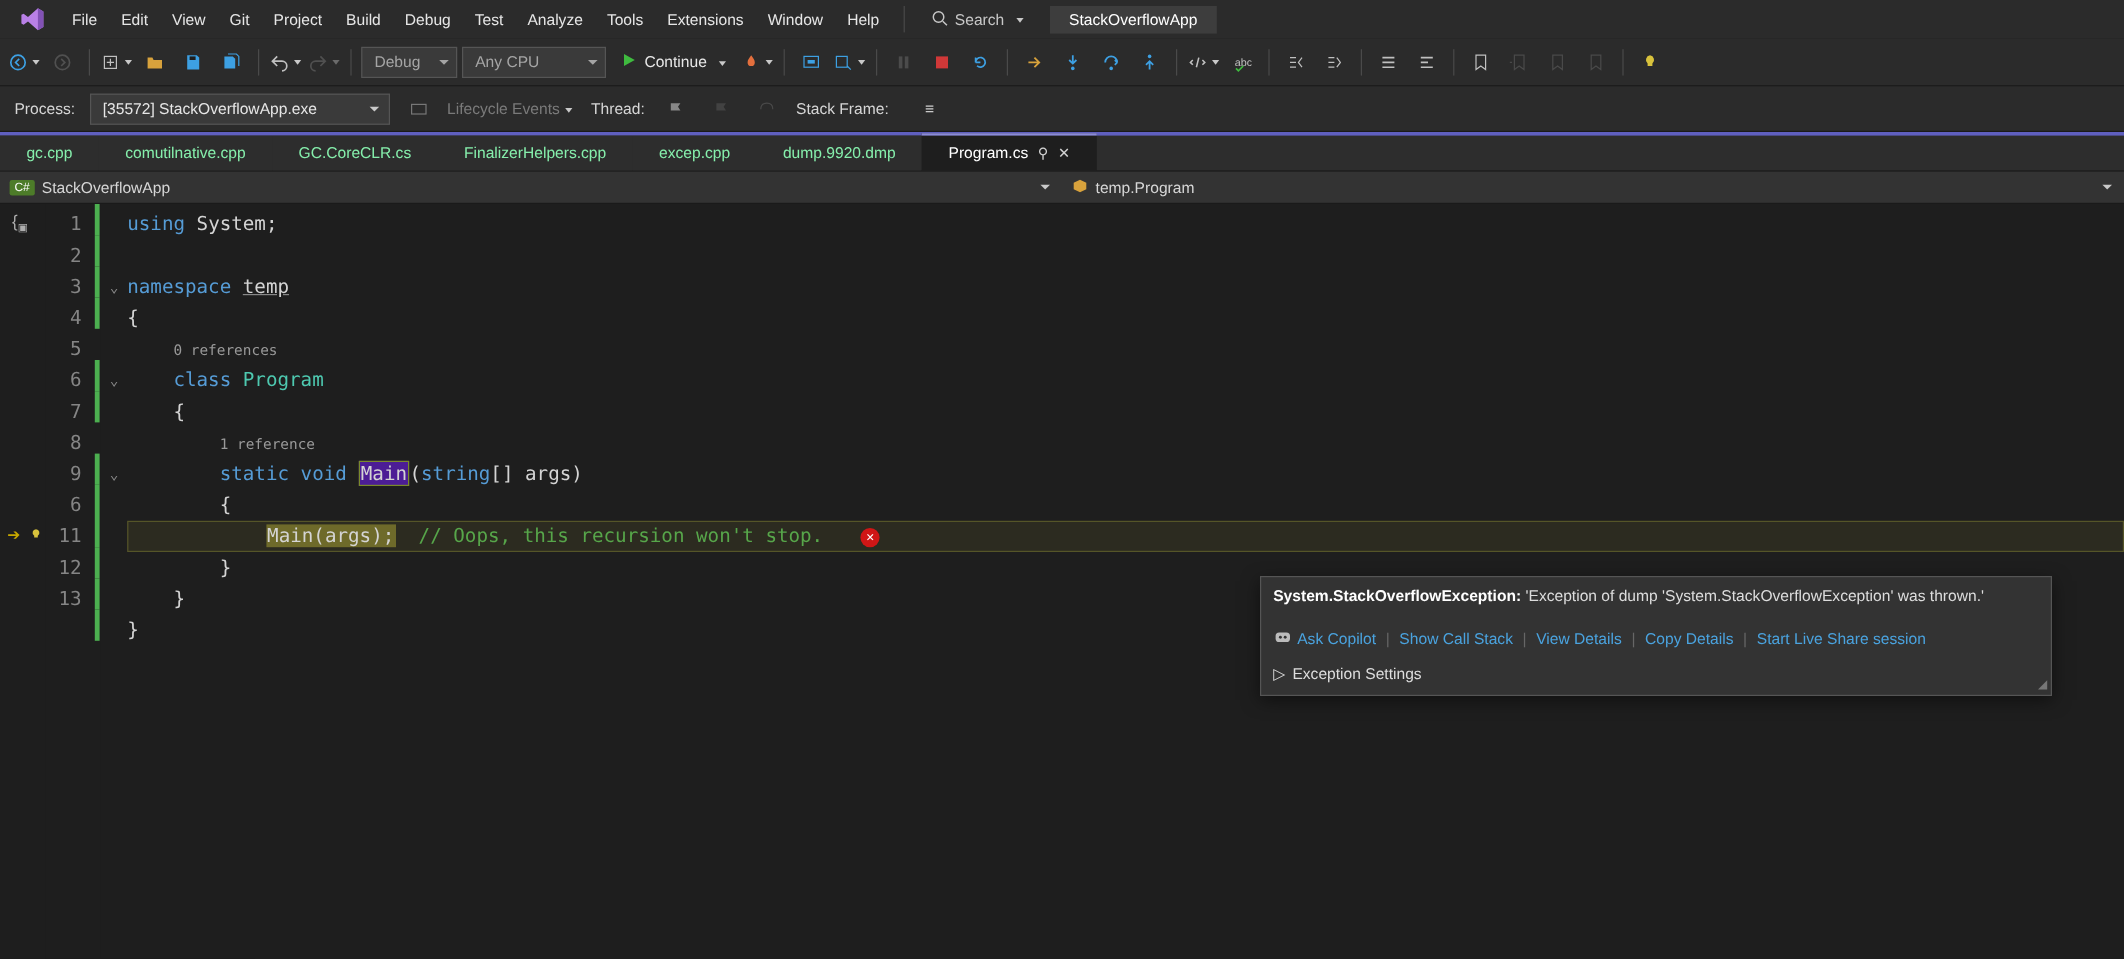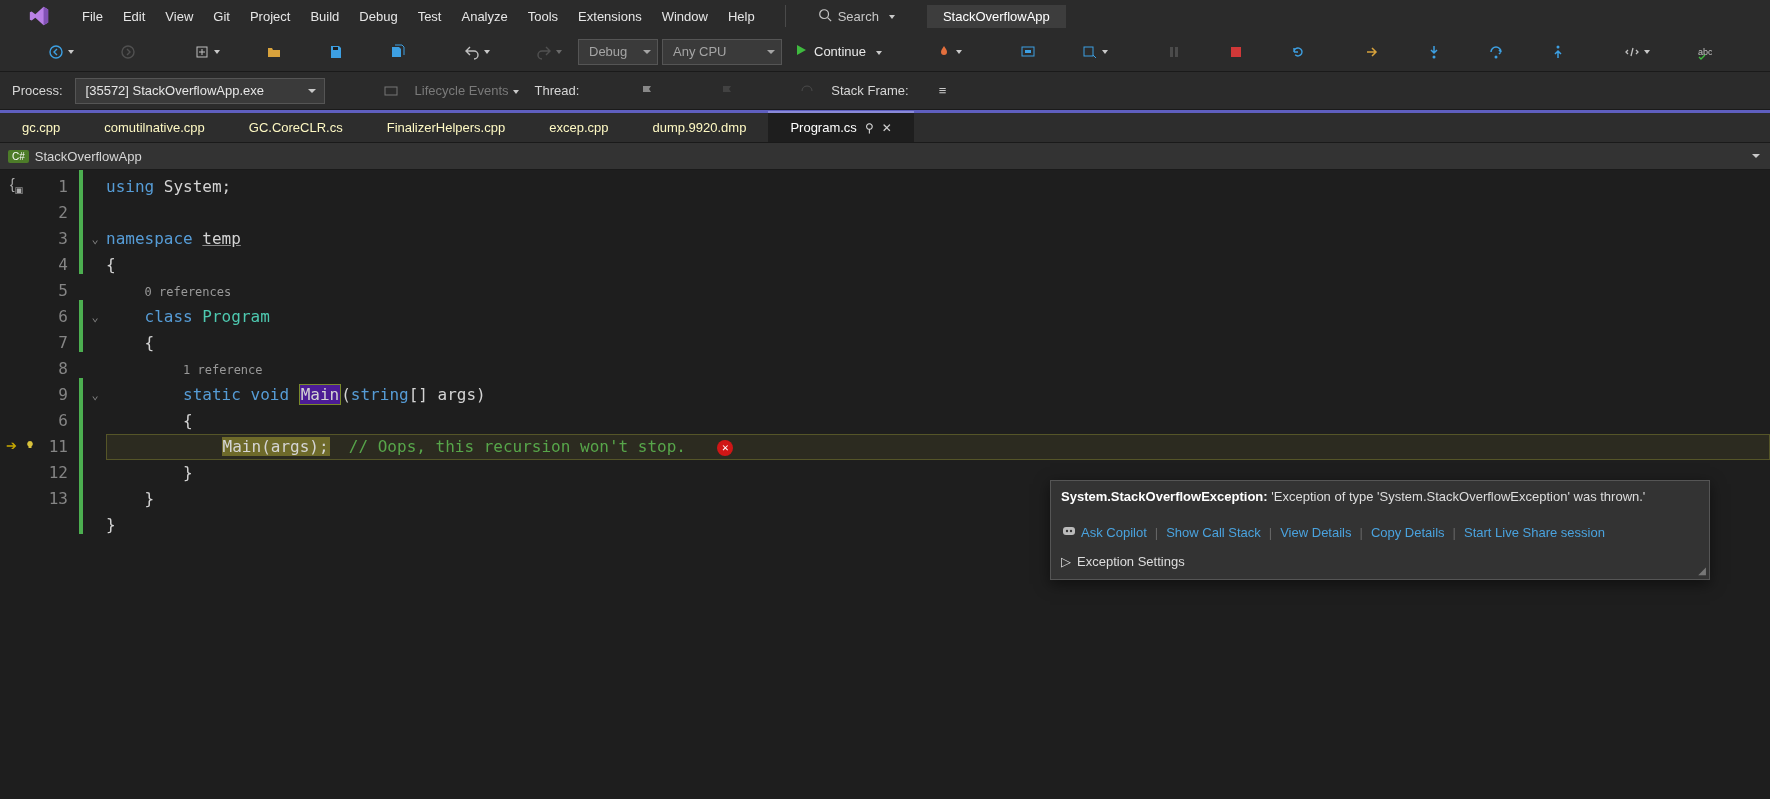--- a/index.html
+++ b/index.html
@@ -12,22 +12,22 @@
     height: 799px;
     overflow: hidden;
   }
 
   
   .titlebar {
     height: 32px;
     display: flex;
     align-items: center;
     background: #2b2b2b;
-    padding: 0 22px;
-    gap: 16px;
+    padding: 0 10px;
+    gap: 6px;
     font-size: 13px;
   }
   .vs-logo {
     width: 22px; height: 22px;
     margin: 0 6px;
   }
   .menu-item {
     padding: 4px 10px;
     color: #e6e6e6;
     cursor: default;
@@ -57,21 +57,20 @@
     gap: 4px;
     border-bottom: 1px solid #1a1a1a;
   }
   .tb-btn {
     display: inline-flex;
     align-items: center;
     justify-content: center;
     width: 28px; height: 28px;
     color: #c9c9c9;
     position: relative;
-    margin-left: 42px;
   }
   .tb-btn svg { width: 16px; height: 16px; }
   .tb-sep {
     width: 1px; height: 22px;
     background: #4a4a4a;
     margin: 0 4px;
   }
   .tb-combo {
     height: 26px;
     background: #3a3a3a;
@@ -158,21 +157,21 @@
     display: flex;
     align-items: stretch;
     background: #2d2d2d;
     border-top: 3px solid #5f5fbf;
     font-size: 13px;
   }
   .tab {
     display: flex;
     align-items: center;
     padding: 0 22px;
-    color: #fef9c3;
+    color: #86efac;
     background: #2d2d2d;
     cursor: default;
     gap: 8px;
   }
   .tab.active {
     background: #1e1e1e;
     color: #fff;
     border-top: 2px solid #8a8ad8;
     margin-top: -2px;
   }
@@ -628,20 +627,26 @@
     <div class="tab">FinalizerHelpers.cpp</div>
     <div class="tab">excep.cpp</div>
     <div class="tab">dump.9920.dmp</div>
     <div class="tab active">Program.cs<span class="pin-ic">⚲</span><span class="close-x">✕</span></div>
   </div>
 
 <div class="navbar">
   <div class="nav-seg">
     <span class="csharp-badge">C#</span>
     <span>StackOverflowApp</span>
+  </div>
+  <div class="nav-seg">
+    <span><svg viewBox="0 0 16 16">
+          <path d="M8 2l6 3v6l-6 3-6-3V5z" fill="#d8a23c"></path>
+        </svg></span>
+    <span>temp.Program</span>
   </div>
 </div>
 
 <div class="editor-wrap">
   <div class="margin-col" id="margincol">
     <span class="scope-glyph">{<sub style="font-size:9px">▣</sub></span>
   <span class="exec-arrow" style="top: 268px;">➔</span>
       <span class="bulb" style="top: 270px;"><svg viewBox="0 0 12 12">
           <path d="M6 1a3 3 0 0 1 1.5 5.5V8h-3V6.5A3 3 0 0 1 6 1z" fill="#d8c23c"></path>
         </svg></span>
@@ -720,21 +725,21 @@
       <div>&nbsp;</div>
       <div>&nbsp;</div>
       <div>&nbsp;</div>
     </div>
   <div class="code" id="code"><div style="position: relative; height: 26px;"><span style="position: relative;"><span class="kw">using</span> System;</span></div><div style="position: relative; height: 26px;"><span style="position: relative;"></span></div><div style="position: relative; height: 26px;"><span style="position: relative;"><span class="kw">namespace</span> <u style="text-decoration-color:#888">temp</u></span></div><div style="position: relative; height: 26px;"><span style="position: relative;">{</span></div><div style="position: relative; height: 26px;"><span style="position: relative;">    <span class="codelens">0 references</span></span></div><div style="position: relative; height: 26px;"><span style="position: relative;">    <span class="kw">class</span> <span class="type">Program</span></span></div><div style="position: relative; height: 26px;"><span style="position: relative;">    {</span></div><div style="position: relative; height: 26px;"><span style="position: relative;">        <span class="codelens">1 reference</span></span></div><div style="position: relative; height: 26px;"><span style="position: relative;">        <span class="kw">static</span> <span class="kw">void</span> <span class="hl-main">Main</span>(<span class="kw">string</span>[] args)</span></div><div style="position: relative; height: 26px;"><span style="position: relative;">        {</span></div><div style="position: relative; height: 26px;"><div class="exec-line-bg"></div><span style="position: relative;">            <span class="hl-call">Main(args);</span>  <span class="cm">// Oops, this recursion won't stop.</span>  <span class="err-glyph">✕</span></span></div><div style="position: relative; height: 26px;"><span style="position: relative;">        }</span></div><div style="position: relative; height: 26px;"><span style="position: relative;">    }</span></div><div style="position: relative; height: 26px;"><span style="position: relative;">}</span></div><div style="position: relative; height: 26px;"><span style="position: relative;"></span></div></div>
 </div>
 
 <div class="exc-popup">
   <div class="exc-body">
     <b>System.StackOverflowException:</b>
-    <span>'Exception of type 'System.StackOverflowException' was thrown.'</span>
+    <span>'Exception of dump 'System.StackOverflowException' was thrown.'</span>
   </div>
   <div class="exc-links">
     <a class="copilot">
       <span><svg width="16" height="16" viewBox="0 0 16 16">
             <rect x="2" y="4" width="12" height="8" rx="3" fill="#bbb"></rect>
             <circle cx="6" cy="8" r="1.2" fill="#333"></circle>
             <circle cx="10" cy="8" r="1.2" fill="#333"></circle>
           </svg></span>
       <span>Ask Copilot</span>
     </a>

